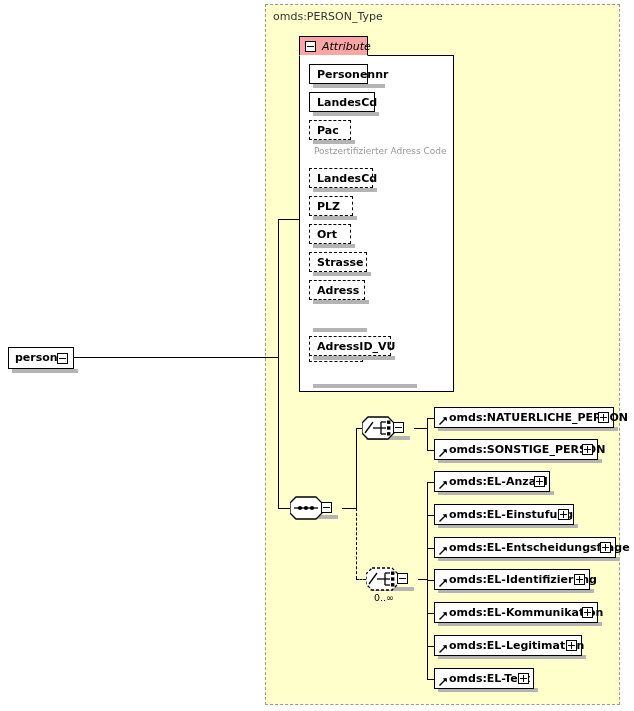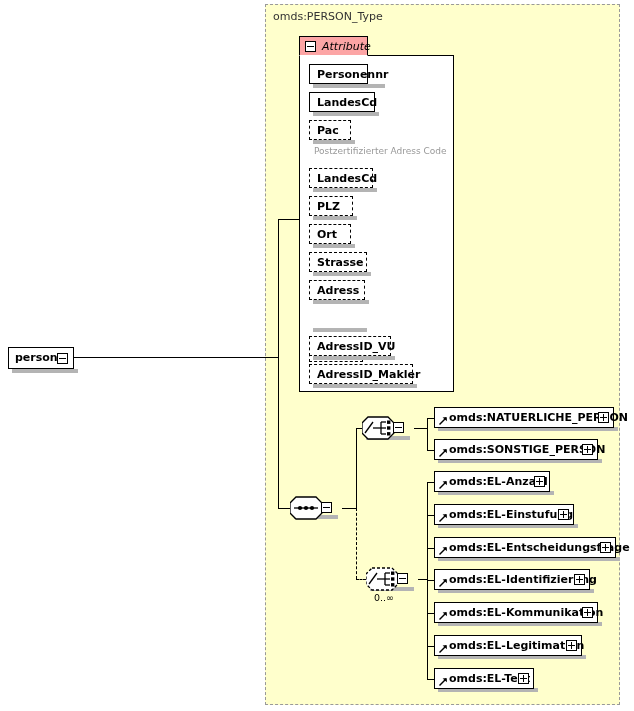--- a/index.html
+++ b/index.html
@@ -195,23 +195,20 @@
   <div class="attr opt" style="left:309px;top:308px;width:54px;margin-top:34px;">
     <span class="lbl">Zusatz</span>
   </div>
 
   <div class="shadow" style="left:313px;top:356px;width:82px;height:4px;"></div>
   <div class="attr opt" style="left:309px;top:336px;width:82px;">
     <span class="lbl">AdressID_VU</span>
   </div>
 
   <div class="shadow" style="left:313px;top:384px;width:104px;height:4px;"></div>
-  <div class="attr opt" style="left:309px;top:364px;width:104px;">
-    <span class="lbl">AdressID_Makler</span>
-  </div>
 
   <div class="shadow" style="left:294px;top:515px;width:44px;height:4px;"></div>
   <div class="comp" style="left:290px;top:496px;">
     <svg width="42" height="24" viewBox="0 0 42 24">
       <polygon points="6,1 26,1 32,7 32,17 26,23 6,23 0,17 0,7" fill="#ffffff" stroke="#000000" stroke-width="1.3"></polygon>
       <line x1="4" y1="12" x2="28" y2="12" stroke="#000000" stroke-width="1.3"></line>
       <circle cx="10" cy="12" r="2.1" fill="#000"></circle>
       <circle cx="16" cy="12" r="2.1" fill="#000"></circle>
       <circle cx="22" cy="12" r="2.1" fill="#000"></circle>
     </svg>

